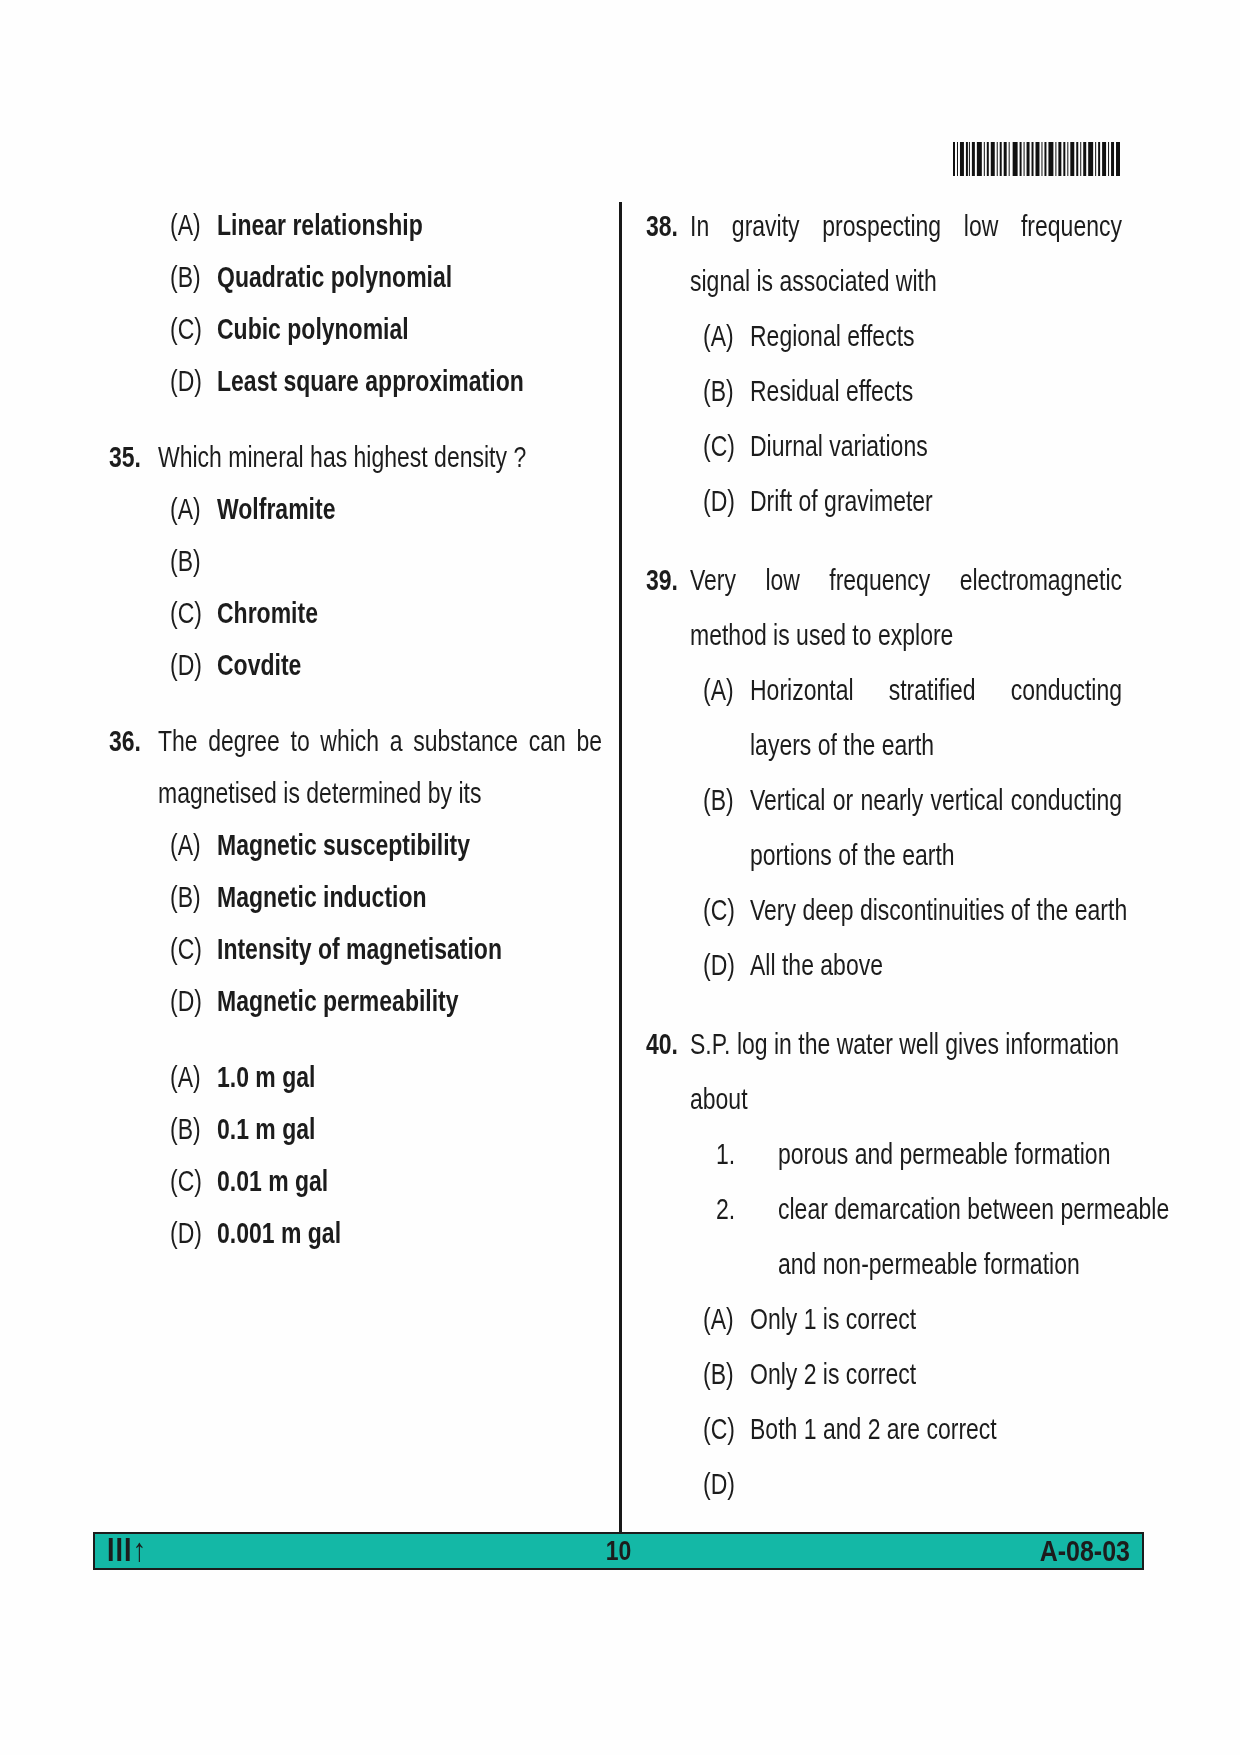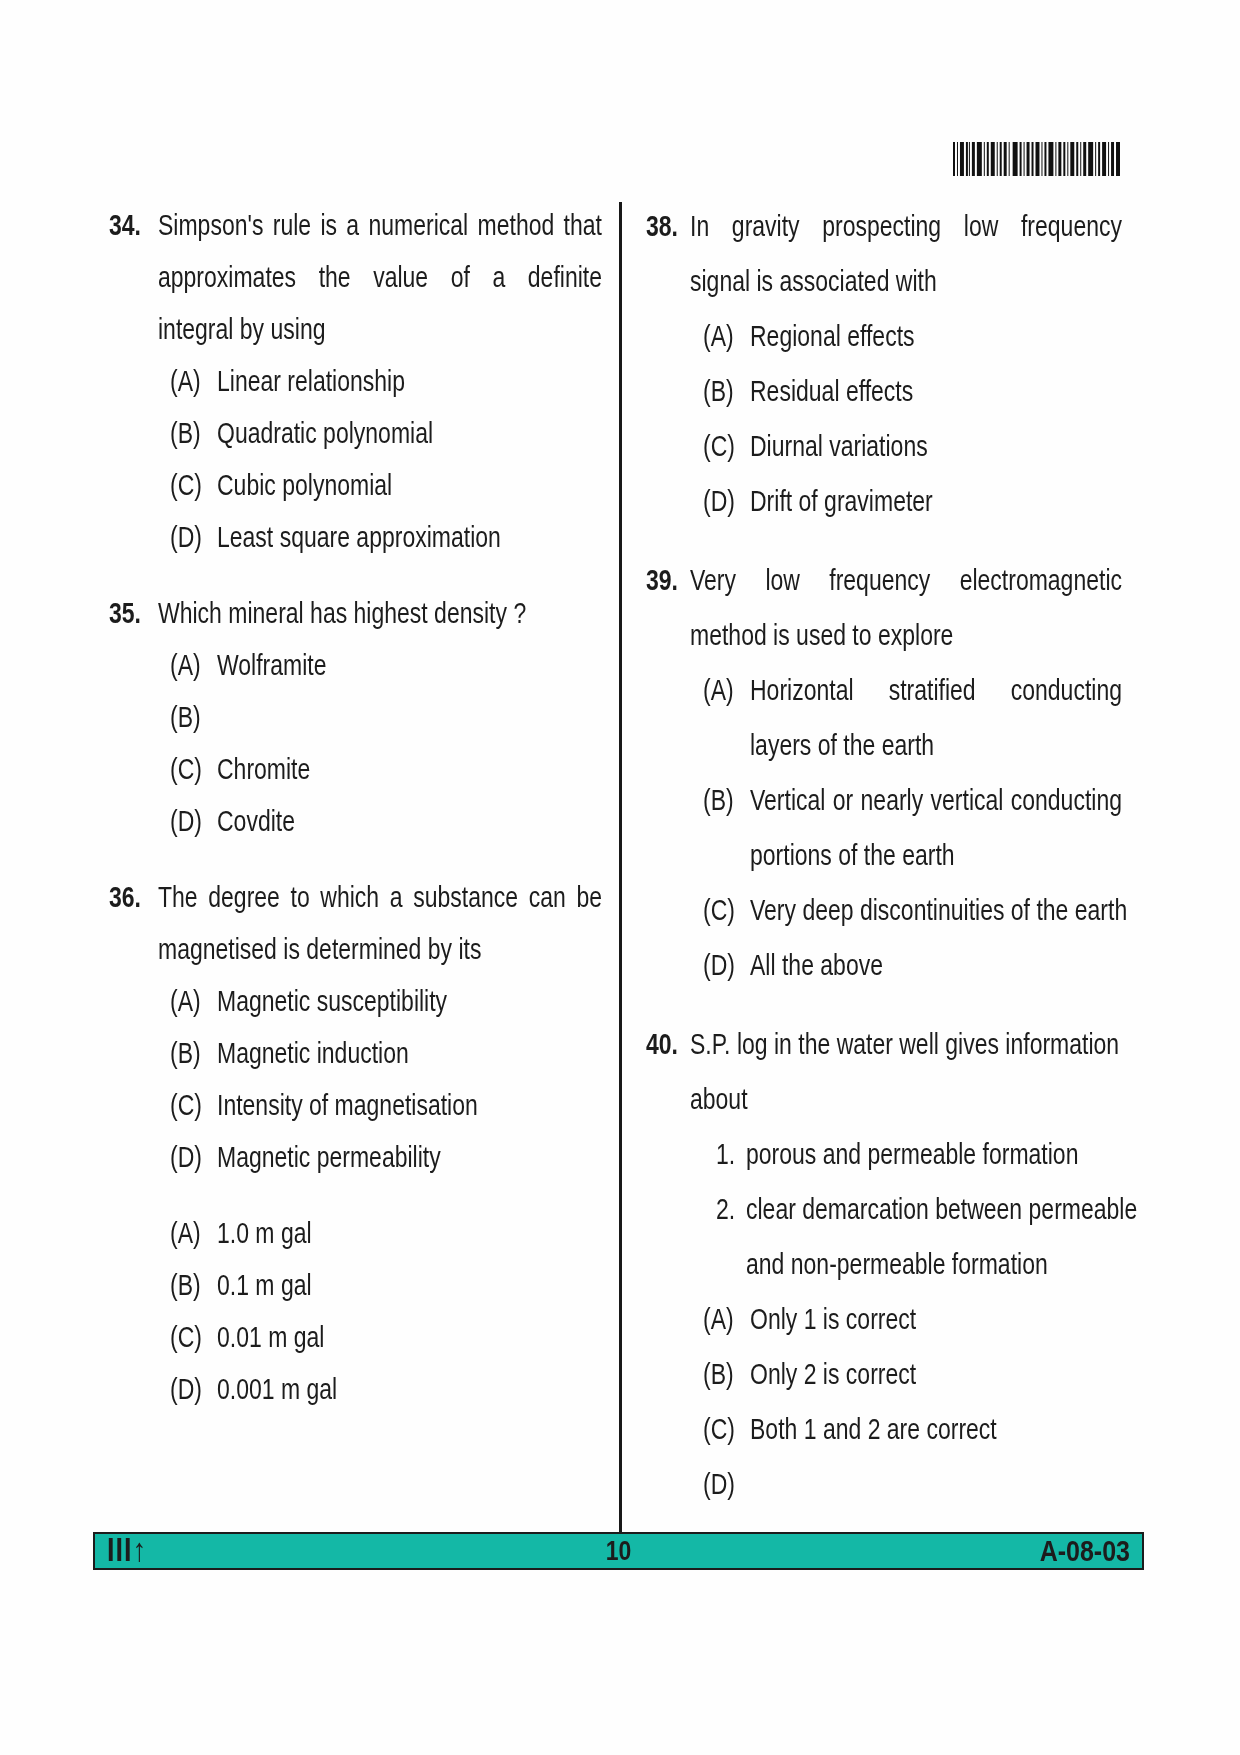--- a/index.html
+++ b/index.html
@@ -36,30 +36,30 @@
   .line.just {
     white-space:normal;
     text-align:justify;
     text-align-last:justify;
   }
 
   .col-left  .qnum { width:49px; }
   .col-left  .qtext { width:444px; }
   .col-left  .opt { padding-left:61px; }
   .col-left  .olabel { width:47px; }
-  .col-left  .otext { width:336px; }
+  .col-left  .otext { width:336px;font-weight:bold; }
 
   .col-right .qnum { width:44px; }
   .col-right .qtext { width:432px; }
   .col-right .opt { padding-left:57px; }
   .col-right .olabel { width:47px; }
   .col-right .otext { width:372px; }
   .col-right .opt.sub { padding-left:70px; }
   .col-right .opt.sub .olabel { width:30px; }
-  .col-right .opt.sub .otext { width:376px; }
+  .col-right .opt.sub .otext { width:376px;margin-left:32px; }
 
   .footer {
     position:absolute; left:93px; top:1532px;
     width:1051px; height:38px;
     border:2px solid #1c1c1c;
     box-sizing:border-box;
     background:#14b8a6;
   }
   .footer span { font-weight:700; }
   .footer .fl {
@@ -123,28 +123,20 @@
         <rect x="156" y="0" width="1" height="34"></rect>
       <rect x="159" y="0" width="3" height="34"></rect>
         <rect x="164" y="0" width="4" height="34"></rect>
     </g>
   </svg>
 
   <div class="divider"></div>
 
   <div class="col col-left">
       <div class="question">
-        <div class="qrow">
-          <span class="qnum">34.</span>
-          <div class="qtext">
-            <div class="line just">Simpson's rule is a numerical method that</div>
-            <div class="line just">approximates the value of a definite</div>
-            <div class="line">integral by using</div>
-          </div>
-        </div>
         <div class="opt">
           <span class="olabel">(A)</span>
           <div class="otext">
             <div class="line">Linear relationship</div>
           </div>
         </div>
         <div class="opt">
           <span class="olabel">(B)</span>
           <div class="otext">
             <div class="line">Quadratic polynomial</div>

